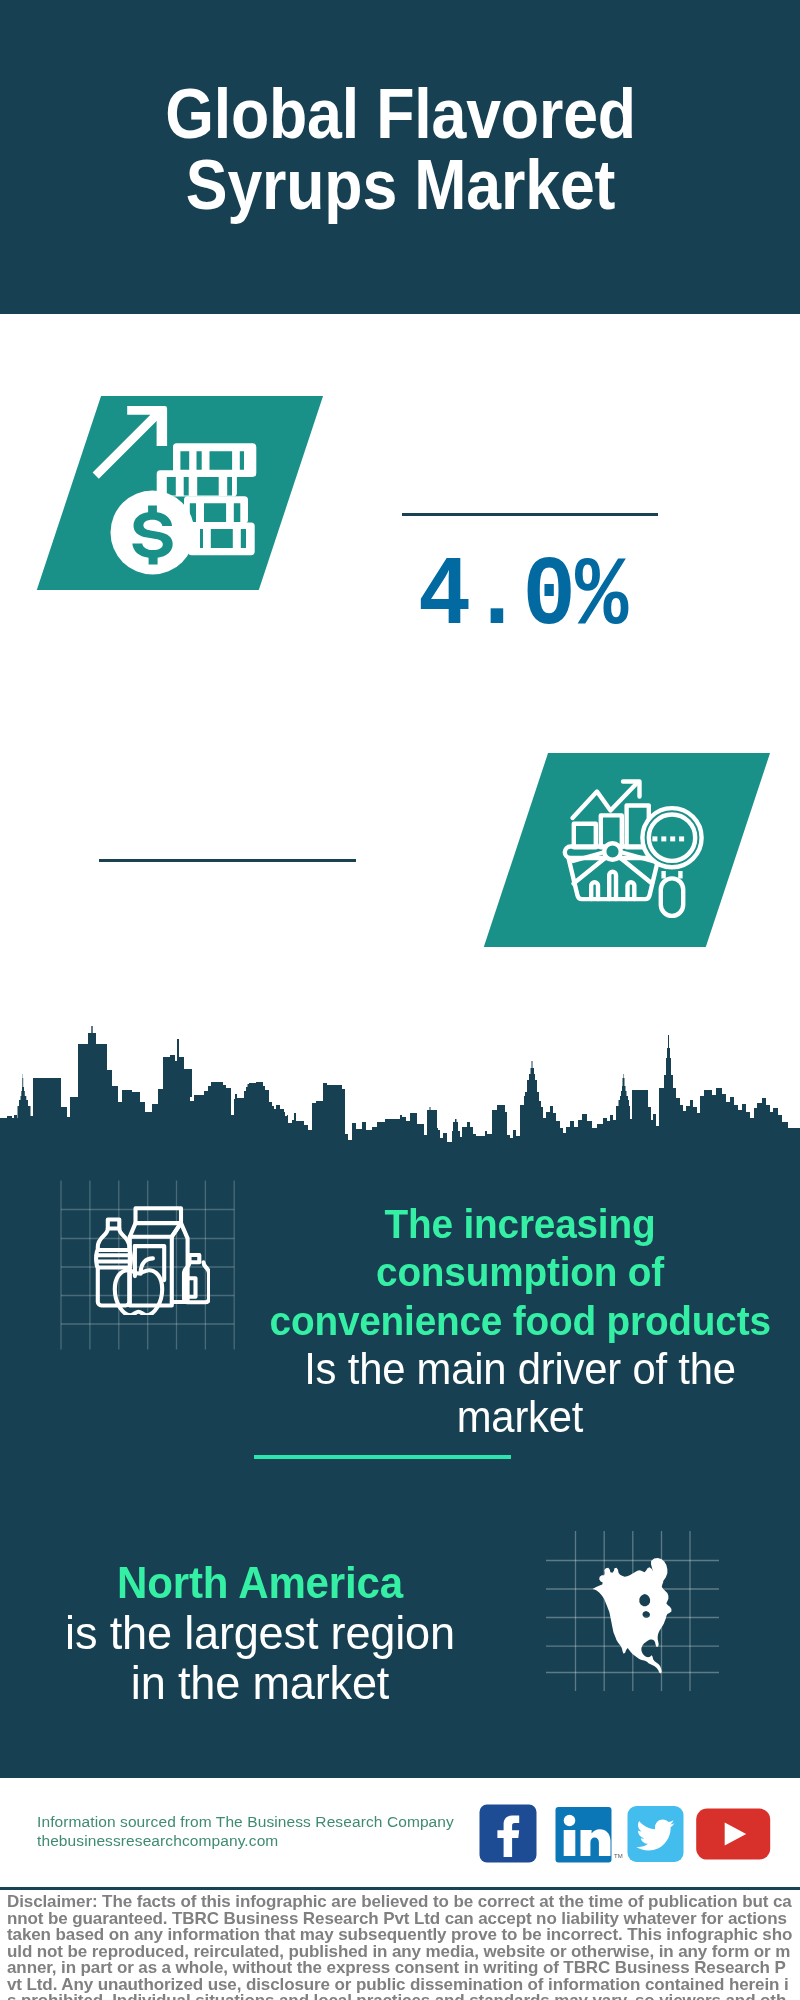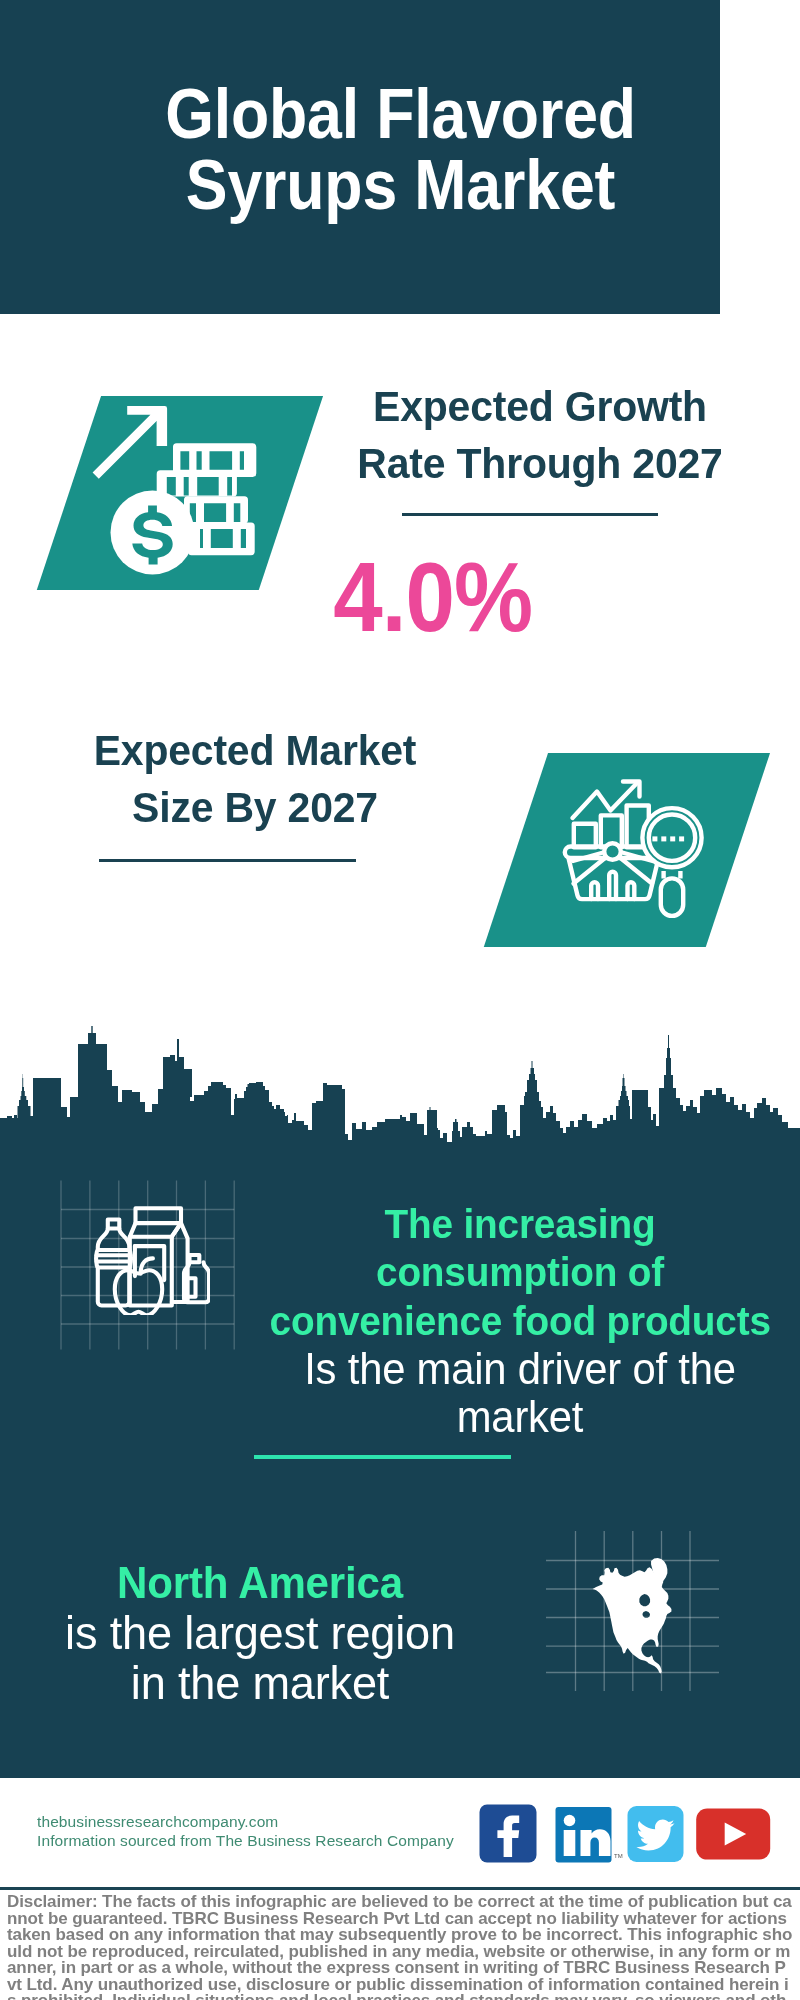--- a/index.html
+++ b/index.html
@@ -1,18 +1,18 @@
 <!DOCTYPE html>
 <html><head>
 <meta charset="utf-8">
 <style>
   html,body{margin:0;padding:0;}
   body{width:800px;height:2000px;background:#ffffff;font-family:"Liberation Sans",sans-serif;overflow:hidden;}
   .page{position:relative;width:800px;height:2000px;}
-  .header{position:absolute;left:0;top:0;width:720px;height:314px;background:#174152;}
+  .header{position:absolute;left:0;top:0;width:800px;height:314px;background:#174152;}
   .header-title{position:absolute;left:100px;top:79px;width:600px;text-align:center;color:#ffffff;font-size:70px;font-weight:bold;line-height:71px;letter-spacing:-0.2px;transform:scaleX(0.895);transform-origin:305px 0;}
 
 
   .darksec{position:absolute;left:0;top:1020px;width:800px;height:759px;overflow:hidden;}
   .skyline{position:absolute;left:0;top:0;}
 
   .dark-text{position:absolute;text-align:center;font-weight:bold;font-size:41px;line-height:48.3px;letter-spacing:-0.2px;white-space:nowrap;margin-top:20px;}
   .dark-text>div{transform:scaleX(0.945);}
   .dark-text .hl{color:#35EFA5;}
   .dark-text .rest{color:#ffffff;font-weight:normal;font-size:43.5px;transform:scaleX(0.96);}
@@ -23,21 +23,21 @@
   .footer-src{position:absolute;color:#3F8B72;font-size:15.5px;line-height:19px;letter-spacing:0.1px;white-space:nowrap;}
   .social{position:absolute;}
   .disc-rule{position:absolute;left:0;width:800px;height:3.4px;background:#1B4453;}
   .disclaimer{position:absolute;left:7px;width:786px;color:#808080;font-size:17px;line-height:16.5px;word-break:break-all;letter-spacing:-0.105px;font-weight:bold;}
   
   .para{position:absolute;background:#199189;transform:skewX(-18.33deg);}
 
   .stat-label{position:absolute;text-align:center;color:#1A4251;font-weight:bold;font-size:43px;line-height:57.4px;letter-spacing:-0.2px;}
   .stat-label>div{transform:scaleX(0.952);}
   .stat-rule{position:absolute;height:3px;background:#1A4251;}
-  .stat-value{position:absolute;text-align:left;color:#ec4899;font-weight:bold;font-size:98px;line-height:1;letter-spacing:-1px;}
+  .stat-value{position:absolute;text-align:center;color:#0369a1;font-weight:bold;font-size:98px;line-height:1;letter-spacing:-1px;font-family:Liberation Mono, monospace;}
   .stat-value>span{display:inline-block;transform:scaleX(0.907);}
   #market-value-span{transform:scaleX(1.007);}
 </style>
 </head>
 <body>
 
 <div class="page">
   <div class="header">
     <div class="header-title">Global Flavored Syrups Market</div>
   </div>
@@ -69,24 +69,20 @@
         <path fill-rule="evenodd" d="M103.5,122.5 h59.6 a3.6,3.6 0 0 1 3.6,3.6 v25.5 a3.6,3.6 0 0 1 -3.6,3.6 h-59.6 a3.6,3.6 0 0 1 -3.6,-3.6 v-25.5 a3.6,3.6 0 0 1 3.6,-3.6 z
                  M112,129 v19 h3 v-19 z
                  M122.8,129 v19 h22 v-19 z
                  M152.8,129 v19 h5.2 v-19 z"></path>
 
         <circle cx="64.5" cy="132.5" r="42"></circle>
         <path fill="#199189" d="M68.9,105.5 v6.8 c8.6,1.1 14.6,6.3 15.2,13.6 h-9.8 c-0.6,-3.7 -4.3,-6.2 -9.9,-6.2 c-5.4,0 -9,2.2 -9,5.5 c0,2.8 2.2,4.3 7.2,5.2 l8.5,1.5 c9.1,1.6 13.6,5.5 13.6,12.1 c0,7.4 -6,12.6 -15.1,13.7 v6.7 h-9 v-6.7 c-9.3,-1 -15.7,-6.4 -16.3,-14.2 h9.9 c0.6,4 4.6,6.6 10.8,6.6 c5.9,0 9.8,-2.3 9.8,-5.7 c0,-2.8 -2.1,-4.4 -7.1,-5.3 l-8.6,-1.5 c-9.1,-1.6 -13.6,-5.6 -13.6,-12.1 c0,-7.1 5.8,-12.2 14.6,-13.3 v-6.7 z"></path>
       </g>
     </svg>
   </div>
-  <div class="stat-label" style="left:340px;top:378px;width:400px;">
-    <div>Expected Growth</div>
-    <div>Rate Through 2027</div>
-  </div>
   <div class="stat-rule" style="left:402px;top:513px;width:256px;"></div>
   <div class="stat-value" style="left:323px;top:548px;width:400px;"><span>4.0%</span></div>
 
   <div class="para" style="left:515.5px;top:753px;width:221.7px;height:193.5px;"></div>
   <div class="icon-market" style="position:absolute;left:555px;top:775px;">
     <svg width="160" height="150" viewBox="0 0 160 150">
       <g fill="none" stroke="#ffffff" stroke-width="4.4" stroke-linecap="round" stroke-linejoin="round">
 
         <path d="M17.5,43 L42,16.5 L55.5,35.5 L82.5,7.5"></path>
         <path d="M68,6.5 L84.5,6.5 L84.5,21.5"></path>
@@ -115,24 +111,20 @@
         <path stroke-linejoin="round" d="M108.6,96 v7.4 M125.4,96 v7.4"></path>
         <rect x="105.8" y="103.4" width="22.4" height="37.5" rx="11.2" fill="#199189"></rect>
       </g>
       <g fill="#ffffff">
         <rect x="97.4" y="61.4" width="5" height="5"></rect>
         <rect x="106.3" y="61.4" width="5" height="5"></rect>
         <rect x="115.2" y="61.4" width="5" height="5"></rect>
         <rect x="124.1" y="61.4" width="5" height="5"></rect>
       </g>
     </svg>
-  </div>
-  <div class="stat-label" style="left:55px;top:722px;width:400px;">
-    <div>Expected Market</div>
-    <div>Size By 2027</div>
   </div>
   <div class="stat-rule" style="left:99px;top:859px;width:257px;"></div>
 
   <div class="darksec">
     <svg class="skyline" width="800" height="758" viewBox="0 1020 800 758">
       <path fill="#174152" d="M0,1160 L0,1118 L7,1118 L7,1116 L12,1116 L12,1118 L14,1118 L14,1115 L17,1115 L17,1118 L17.5,1118 L17.5,1106 L19,1106 L19,1100 L20.5,1100 L20.5,1096 L21.3,1096 L21.3,1091 L22,1091 L22,1087 L22.3,1087 L22.3,1078 L22.6,1078 L22.6,1074 L22.9,1074 L22.9,1078 L23.2,1078 L23.2,1087 L24,1087 L24,1091 L24.8,1091 L24.8,1096 L26.3,1096 L26.3,1100 L28,1100 L28,1106 L30.5,1106 L30.5,1106 L30.5,1116 L33,1116 L33,1116 L33,1078 L61,1078 L61,1078 L61,1107 L67,1107 L67,1107 L67,1117 L70,1117 L70,1117 L70,1097 L78,1097 L78,1097 L78,1044 L88,1044 L88,1044 L88,1033 L91.3,1033 L91.3,1033 L91.3,1026 L92.7,1026 L92.7,1026 L92.7,1033 L96,1033 L96,1033 L96,1044 L107,1044 L107,1044 L107,1070 L112,1070 L112,1070 L112,1086 L118,1086 L118,1086 L118,1102 L122,1102 L122,1102 L122,1090 L132,1090 L132,1090 L132,1092 L140,1092 L140,1092 L140,1102 L145,1102 L145,1102 L145,1112 L152,1112 L152,1112 L152,1104 L158,1104 L158,1104 L158,1089 L163,1089 L163,1089 L163,1057 L170,1057 L170,1057 L170,1055 L175,1055 L175,1055 L175,1061 L177,1061 L177,1061 L177,1039 L179,1039 L179,1039 L179,1057 L184,1057 L184,1057 L184,1069 L192,1069 L192,1069 L192,1097 L190,1097 L190,1101 L194,1101 L194,1101 L194,1095 L204,1095 L204,1095 L204,1091 L208,1091 L208,1091 L208,1086 L211,1086 L211,1086 L211,1082 L223,1082 L223,1082 L223,1085 L226,1085 L226,1085 L226,1088 L231,1088 L231,1088 L231,1115 L234,1115 L234,1115 L234,1099 L235,1099 L235,1099 L235,1094 L237,1094 L237,1094 L237,1098 L244,1098 L244,1098 L244,1091 L246,1091 L246,1091 L246,1087 L247.5,1087 L247.5,1087 L247.5,1084 L249,1084 L249,1084 L249,1083 L256,1083 L256,1083 L256,1082 L263,1082 L263,1082 L263,1086 L265,1086 L265,1086 L265,1090 L269,1090 L269,1090 L269,1102 L272,1102 L272,1102 L272,1106 L274,1106 L274,1106 L274,1109 L276,1109 L276,1109 L276,1105 L280,1105 L280,1105 L280,1109 L284,1109 L284,1109 L284,1112 L285,1112 L285,1112 L285,1116 L287,1116 L287,1116 L287,1115 L288,1115 L288,1115 L288,1123 L292,1123 L292,1123 L292,1120 L294,1120 L294,1120 L294,1113 L296,1113 L296,1113 L296,1121 L304,1121 L304,1121 L304,1125 L308,1125 L308,1125 L308,1130 L312,1130 L312,1130 L312,1103 L316,1103 L316,1103 L316,1101 L323,1101 L323,1101 L323,1083 L327,1083 L327,1083 L327,1085 L342,1085 L342,1085 L342,1089 L345,1089 L345,1089 L345,1134 L348,1134 L348,1134 L348,1140 L352,1140 L352,1140 L352,1123 L356,1123 L356,1123 L356,1129 L362,1129 L362,1129 L362,1122 L366,1122 L366,1122 L366,1130 L372,1130 L372,1130 L372,1127 L377,1127 L377,1127 L377,1122 L385,1122 L385,1122 L385,1119 L400,1119 L400,1119 L400,1115 L402,1115 L402,1115 L402,1117 L406,1117 L406,1117 L406,1121 L410,1121 L410,1121 L410,1113 L417,1113 L417,1113 L417,1124 L424,1124 L424,1124 L424,1135 L427,1135 L427,1135 L427,1110 L429.5,1110 L429.5,1110 L429.5,1107 L430.5,1107 L430.5,1107 L430.5,1110 L437,1110 L437,1110 L437,1128 L438,1128 L438,1128 L438,1130 L440,1130 L440,1130 L440,1138 L443,1138 L443,1138 L443,1133 L447,1133 L447,1133 L447,1142 L452,1142 L452,1142 L452,1131 L453,1131 L453,1131 L453,1122 L455,1122 L455,1122 L455,1119 L456.5,1119 L456.5,1119 L456.5,1122 L458,1122 L458,1122 L458,1131 L460,1131 L460,1131 L460,1137 L462,1137 L462,1137 L462,1127 L467,1127 L467,1127 L467,1122 L470,1122 L470,1122 L470,1127 L473,1127 L473,1127 L473,1134 L476,1134 L476,1134 L476,1136 L485,1136 L485,1136 L485,1131 L487,1131 L487,1131 L487,1134 L492,1134 L492,1134 L492,1110 L497,1110 L497,1110 L497,1105 L500,1105 L500,1105 L505,1105 L505,1105 L505,1112 L507,1112 L507,1112 L507,1135 L510,1135 L510,1135 L510,1138 L513,1138 L513,1138 L513,1130 L516,1130 L516,1130 L516,1136 L520,1136 L520,1136 L520,1105 L524,1105 L524,1105 L524,1096 L525,1096 L525,1096 L525,1092 L527,1092 L527,1092 L527,1080 L529,1080 L529,1080 L529,1074 L530.5,1074 L530.5,1074 L530.5,1068 L531.5,1068 L531.5,1068 L531.5,1061 L532.5,1061 L532.5,1061 L532.5,1068 L534,1068 L534,1068 L534,1074 L535,1074 L535,1074 L535,1080 L537,1080 L537,1080 L537,1092 L539,1092 L539,1092 L539,1101 L541,1101 L541,1101 L541,1107 L543,1107 L543,1107 L543,1118 L546,1118 L546,1118 L546,1112 L550,1112 L550,1112 L550,1106 L553,1106 L553,1106 L553,1113 L556,1113 L556,1113 L556,1121 L560,1121 L560,1121 L560,1128 L563,1128 L563,1128 L563,1133 L566,1133 L566,1133 L566,1127 L570,1127 L570,1127 L570,1121 L574,1121 L574,1121 L574,1127 L578,1127 L578,1127 L578,1120 L582,1120 L582,1120 L582,1114 L587,1114 L587,1114 L587,1121 L592,1121 L592,1121 L592,1128 L597,1128 L597,1128 L597,1124 L600,1124 L600,1124 L603,1124 L603,1124 L603,1118 L607,1118 L607,1118 L607,1121 L610,1121 L610,1121 L610,1115 L613,1115 L613,1115 L613,1120 L616,1120 L616,1120 L616,1106 L618,1106 L618.5,1106 L618.5,1100 L620,1100 L620,1096 L621,1096 L621,1091 L622,1091 L622,1086 L622.5,1086 L622.5,1078 L623,1078 L623,1074 L623.5,1074 L623.5,1078 L624.5,1078 L624.5,1086 L625.5,1086 L625.5,1091 L626.5,1091 L626.5,1096 L628,1096 L628,1100 L629,1100 L629,1106 L630,1106 L630,1106 L630,1119 L632,1119 L632,1119 L632,1090 L648,1090 L648,1090 L648,1107 L651,1107 L651,1107 L651,1120 L653,1120 L653,1120 L653,1114 L656,1114 L656,1114 L656,1126 L659,1126 L659,1126 L659,1088 L664,1088 L664,1088 L664,1075 L666,1075 L666,1075 L666,1058 L667,1058 L667,1058 L667,1048 L668,1048 L668,1048 L668,1035 L669,1035 L669,1035 L669,1048 L670,1048 L670,1048 L670,1058 L671,1058 L671,1058 L671,1075 L673,1075 L673,1075 L673,1088 L676,1088 L676,1088 L676,1098 L680,1098 L680,1098 L680,1105 L683,1105 L683,1105 L683,1111 L686,1111 L686,1111 L686,1106 L690,1106 L690,1106 L690,1100 L693,1100 L693,1100 L693,1107 L697,1107 L697,1107 L697,1113 L700,1113 L700,1113 L700,1096 L704,1096 L704,1096 L704,1090 L712,1090 L712,1090 L712,1095 L716,1095 L716,1095 L716,1088 L722,1088 L722,1088 L722,1094 L726,1094 L726,1094 L726,1102 L730,1102 L730,1102 L730,1097 L734,1097 L734,1097 L734,1105 L738,1105 L738,1105 L738,1110 L742,1110 L742,1110 L742,1104 L746,1104 L746,1104 L746,1112 L750,1112 L750,1112 L750,1118 L754,1118 L754,1118 L754,1108 L757,1108 L757,1108 L757,1103 L762,1103 L762,1103 L762,1098 L766,1098 L766,1098 L766,1105 L770,1105 L770,1105 L770,1112 L773,1112 L773,1112 L773,1108 L778,1108 L778,1108 L778,1115 L782,1115 L782,1115 L782,1122 L788,1122 L788,1122 L788,1128 L800,1128 L800,1160 Z"></path>
       <rect x="0" y="1155" width="800" height="623" fill="#174152"></rect>
     </svg>
   </div>
 
@@ -202,22 +194,22 @@
     </svg>
   </div>
   <div class="icon-map" style="position:absolute;left:587px;top:1558px;">
     <svg width="91" height="116" viewBox="1 1 78.5 114">
       <path fill="#ffffff" fill-rule="evenodd" d="M1.00,31.50 L4.50,29.50 L8.00,28.00 L10.50,27.00 L11.00,25.00 L9.00,24.00 L7.50,22.00 L8.00,19.50 L10.00,18.00 L12.50,18.00 L13.00,15.50 L12.50,13.00 L14.00,11.00 L16.50,10.50 L18.00,12.50 L18.50,15.00 L20.50,15.50 L22.00,13.50 L22.50,11.00 L24.50,10.50 L26.00,12.50 L26.50,15.50 L28.00,17.50 L30.00,18.50 L32.50,19.50 L35.00,19.00 L37.50,18.00 L40.00,16.50 L42.50,15.00 L45.00,13.50 L47.50,13.00 L50.00,14.00 L52.00,15.00 L53.50,13.50 L55.00,11.00 L57.00,10.00 L59.00,11.50 L60.50,14.00 L62.00,16.50 L64.00,18.00 L66.50,18.50 L68.50,20.00 L70.00,22.00 L70.50,24.50 L69.50,27.00 L69.00,29.50 L70.50,31.50 L72.50,33.50 L74.50,35.50 L75.50,38.00 L75.50,41.00 L74.50,43.50 L73.50,45.50 L75.00,47.50 L77.00,49.00 L78.50,51.00 L78.50,53.50 L76.50,55.00 L74.50,56.00 L73.50,58.00 L73.00,60.50 L72.00,63.00 L71.00,65.50 L69.50,68.00 L68.00,70.50 L66.50,73.00 L65.50,75.50 L65.00,78.00 L65.00,80.50 L65.50,83.00 L66.00,85.50 L65.50,88.00 L64.00,88.50 L63.00,86.50 L62.50,84.00 L61.50,82.00 L59.50,81.00 L57.50,81.00 L55.50,82.00 L53.50,83.50 L51.50,85.00 L50.00,87.00 L49.00,89.50 L49.00,92.00 L50.00,94.50 L51.50,96.50 L53.50,98.00 L55.50,98.50 L57.50,98.00 L59.00,96.50 L60.00,98.00 L60.50,100.50 L62.00,102.50 L64.00,104.00 L66.00,105.50 L67.50,107.50 L68.50,110.00 L69.00,112.50 L68.00,114.50 L66.50,113.50 L65.50,111.00 L64.00,109.00 L62.00,107.50 L60.00,106.50 L58.00,105.50 L56.00,104.50 L54.50,103.00 L52.50,102.00 L50.50,101.50 L48.50,101.00 L46.50,100.00 L44.50,98.50 L42.50,97.00 L40.50,95.50 L38.50,93.50 L37.00,91.50 L35.50,89.50 L34.00,91.50 L33.00,94.00 L31.50,95.00 L30.50,93.00 L30.00,90.50 L29.00,88.00 L27.50,86.00 L26.00,84.00 L24.50,81.50 L23.50,79.00 L22.50,76.50 L21.50,74.00 L21.00,71.50 L20.50,69.00 L20.00,66.50 L19.50,64.00 L19.00,61.50 L18.50,59.00 L18.00,56.50 L17.50,54.00 L16.50,51.50 L15.50,49.00 L14.50,46.50 L13.50,44.00 L12.50,41.50 L11.00,39.00 L9.50,37.00 L7.50,35.00 L5.00,33.00 L3.00,32.00 Z M49.50,37.50 L52.00,36.50 L54.50,37.00 L56.50,39.00 L57.50,41.50 L57.50,44.50 L56.00,47.00 L53.50,48.50 L51.00,48.50 L48.50,47.00 L47.00,44.50 L47.00,41.00 L48.00,39.00 Z M51.00,54.00 L53.50,53.00 L56.00,54.00 L57.50,56.00 L57.00,58.50 L55.00,60.00 L52.50,60.00 L50.50,58.00 L50.00,56.00 Z"></path>
       <path fill="#ffffff" d="M58.50,4.00 L61.50,1.50 L65.00,1.00 L68.50,2.00 L71.50,4.50 L73.50,8.00 L74.50,12.00 L74.50,16.00 L73.00,20.00 L70.50,23.50 L67.00,26.00 L64.00,27.00 L62.00,25.50 L61.50,22.50 L61.50,19.00 L60.50,15.00 L59.50,11.00 L58.50,7.50 Z"></path>
     </svg>
   </div>
 
   <div class="footer-src" style="left:37px;top:1812px;">
+    <div>Information sourced from The Business Research Company</div>
     <div>thebusinessresearchcompany.com</div>
-    <div>Information sourced from The Business Research Company</div>
   </div>
   <div class="social" style="left:479px;top:1804px;">
     <svg width="295" height="60" viewBox="0 0 295 60">
       <g>
         <rect x="0.5" y="0.5" width="57" height="58" rx="7.5" fill="#1E4C94"></rect>
         <path fill="#ffffff" d="M24.6,53 V34 h-6.2 v-7.7 h6.2 v-6.1 c0,-5.6 3.3,-8.7 8.5,-8.7 h7.1 v7.6 h-4.4 c-2.2,0 -2.7,1 -2.7,2.7 v4.5 h7.1 l-0.9,7.7 h-6.2 V53 z"></path>
       </g>
       <g transform="translate(76,2.5)">
         <rect x="0.5" y="0.5" width="56" height="55.5" rx="3" fill="#0C77B6"></rect>
         <circle cx="14.5" cy="14" r="5.8" fill="#ffffff"></circle>

